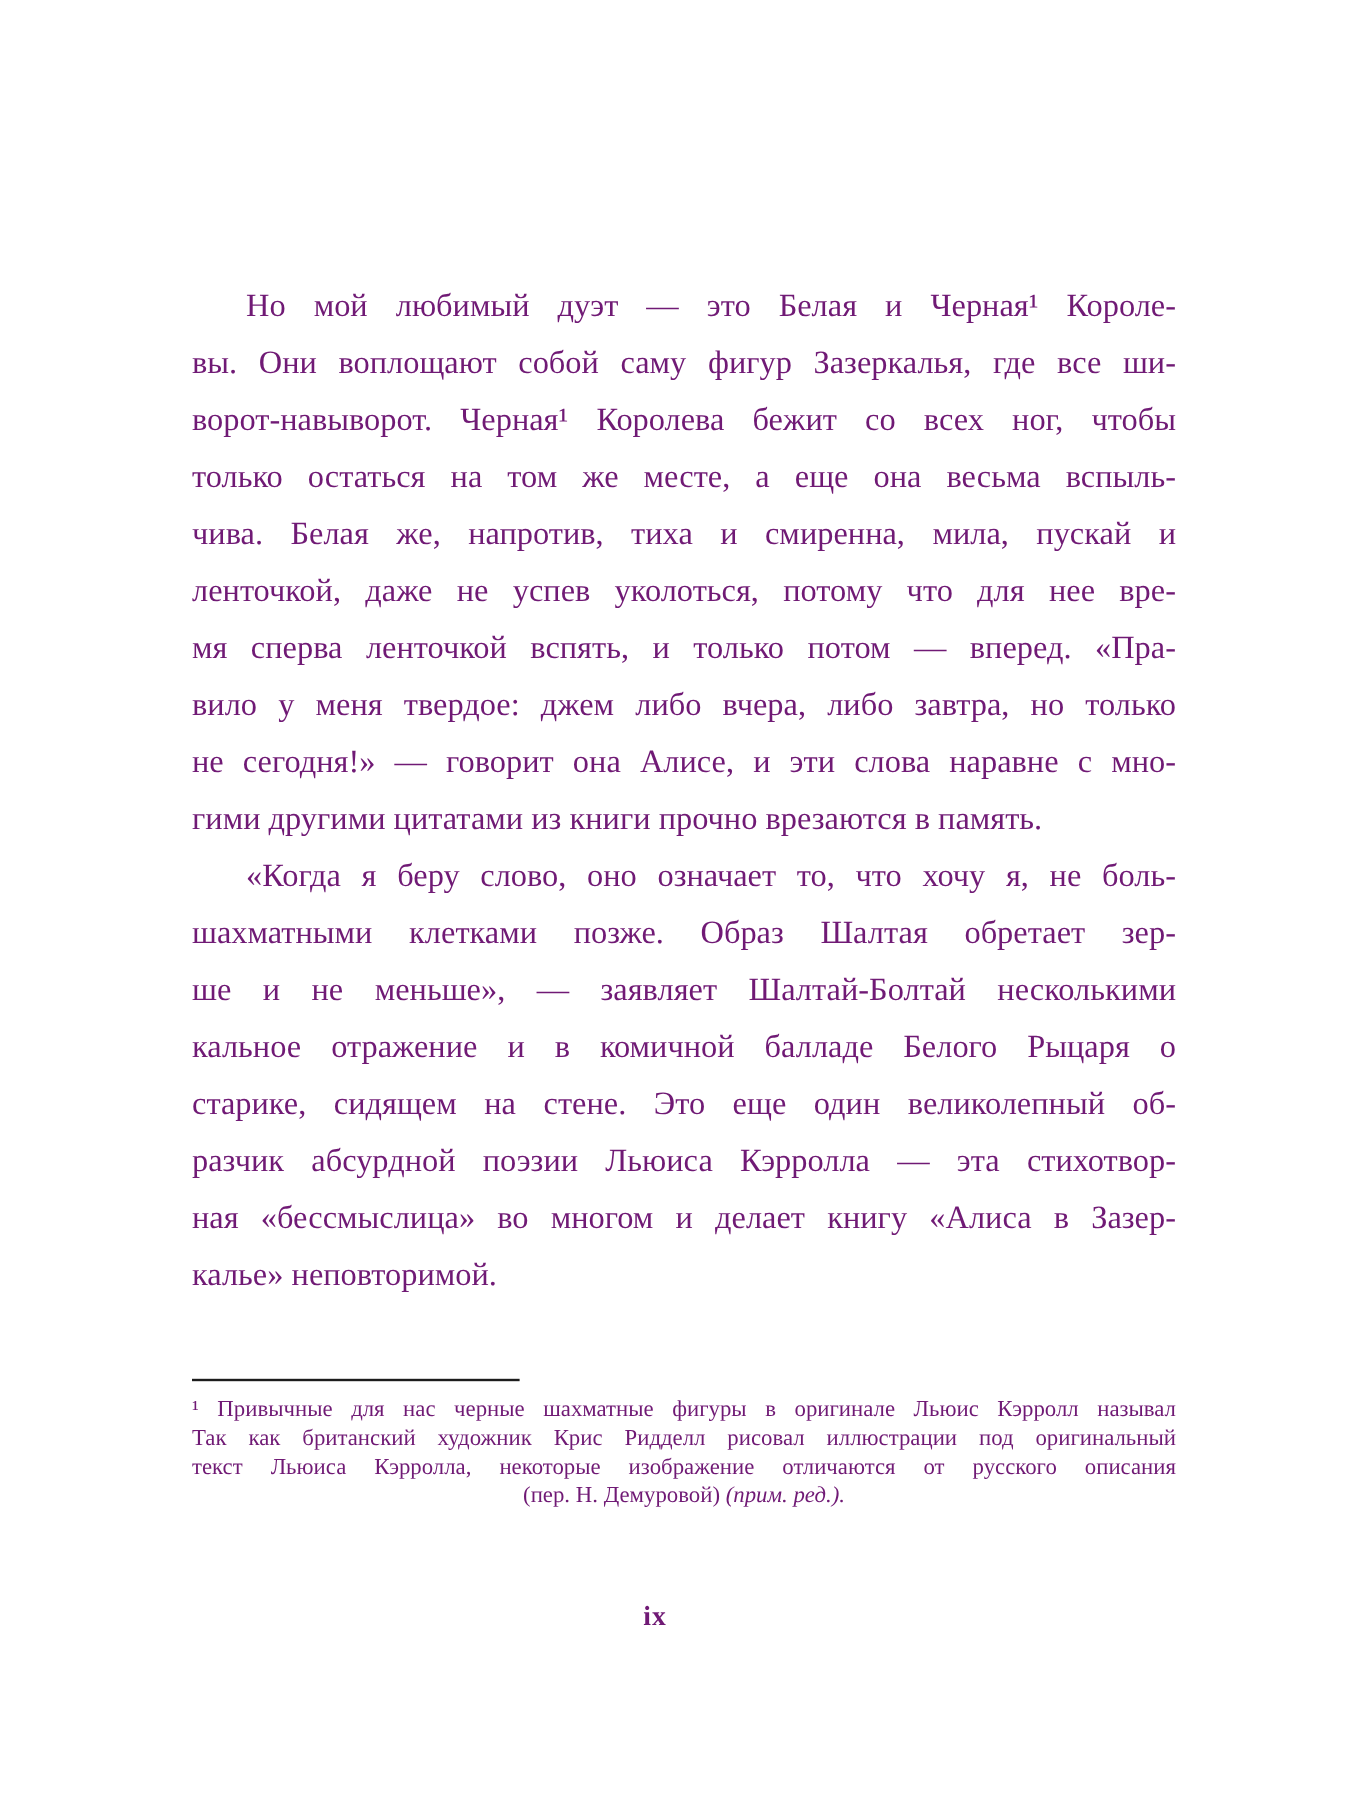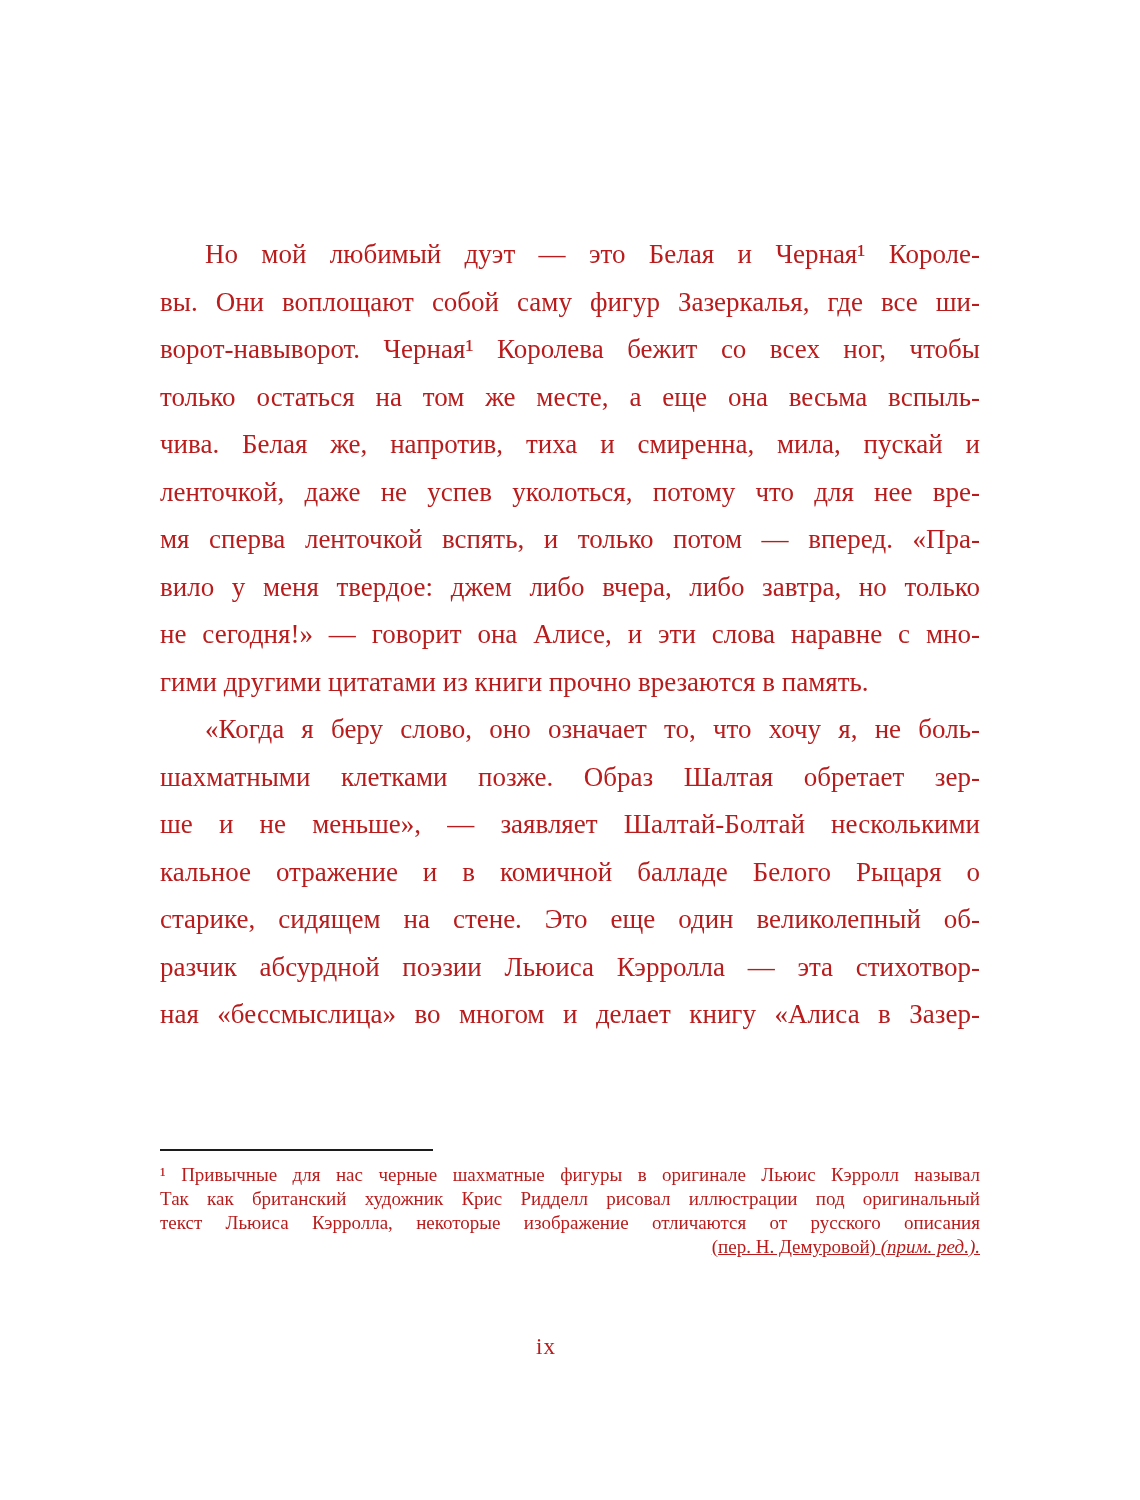--- a/index.html
+++ b/index.html
@@ -6,21 +6,21 @@
     margin: 0;
     padding: 0;
     background: #ffffff;
   }
   .page {
     position: relative;
     width: 1140px;
     height: 1500px;
     background: #ffffff;
     font-family: "Liberation Serif", serif;
-    color: #b91c1c;
+    color: #701a75;
     overflow: hidden;
   }
   .text-block {
     position: absolute;
     left: 160px;
     top: 231px;
     width: 820px;
     font-size: 27px;
   }
   .line {
@@ -57,30 +57,31 @@
     height: 24px;
     line-height: 24px;
     overflow: hidden;
     text-align: justify;
   }
   .fline.just::after {
     content: "";
     display: inline-block;
     width: 100%;
   }
-  .fline.last { text-align: right; text-decoration: underline; }
+  .fline.last { text-align: center; }
   .italic { font-style: italic; }
   .page-number {
     position: absolute;
     top: 1334px;
     left: 0;
     width: 1092px;
     text-align: center;
     font-size: 23px;
     letter-spacing: 1px;
+    font-weight: bold;
   }
 </style>
 </head>
 <body>
 
 <div class="page">
 
   <main class="text-block">
 
     <section>
@@ -97,20 +98,21 @@
     </section>
 
     <section>
       <div class="line just indent">«Когда я беру слово, оно означает то, что хочу я, не боль-</div>
       <div class="line just">шахматными клетками позже. Образ Шалтая обретает зер-</div>
       <div class="line just">ше и не меньше», — заявляет Шалтай-Болтай несколькими</div>
       <div class="line just">кальное отражение и в комичной балладе Белого Рыцаря о</div>
       <div class="line just">старике, сидящем на стене. Это еще один великолепный об-</div>
       <div class="line just">разчик абсурдной поэзии Льюиса Кэрролла — эта стихотвор-</div>
       <div class="line just">ная «бессмыслица» во многом и делает книгу «Алиса в Зазер-</div>
+      <div class="line last">калье» неповторимой.</div>
     </section>
 
   </main>
 
   <hr class="footnote-rule">
 
   <footer class="footnote">
     <div class="fline just">¹ Привычные для нас черные шахматные фигуры в оригинале Льюис Кэрролл называл</div>
     <div class="fline just">Так как британский художник Крис Ридделл рисовал иллюстрации под оригинальный</div>
     <div class="fline just">текст Льюиса Кэрролла, некоторые изображение отличаются от русского описания</div>

